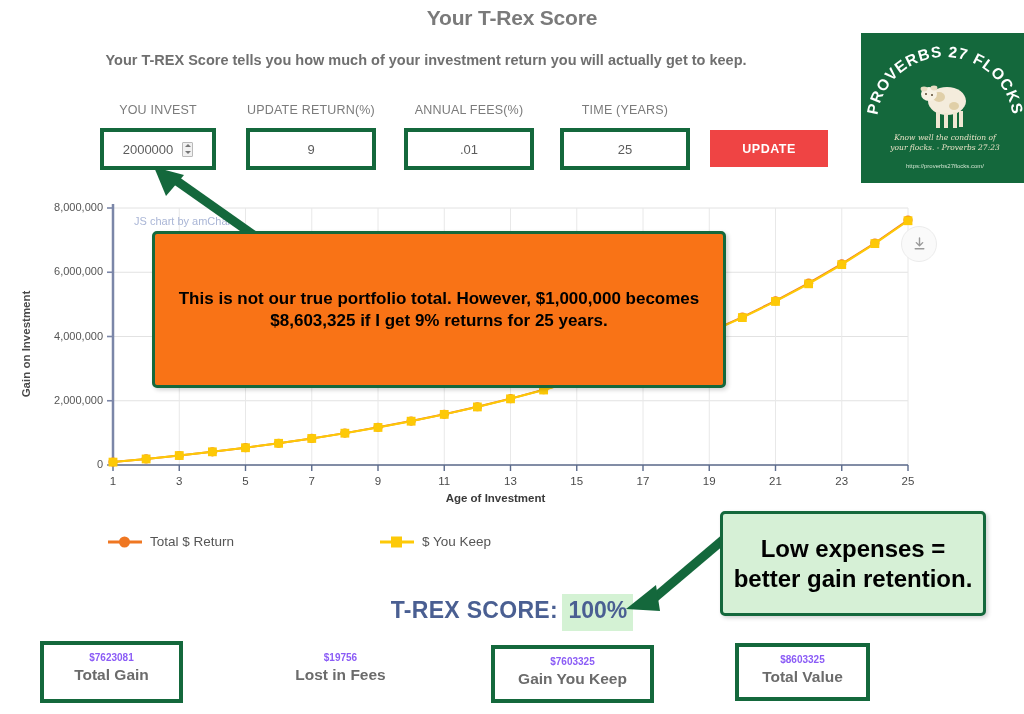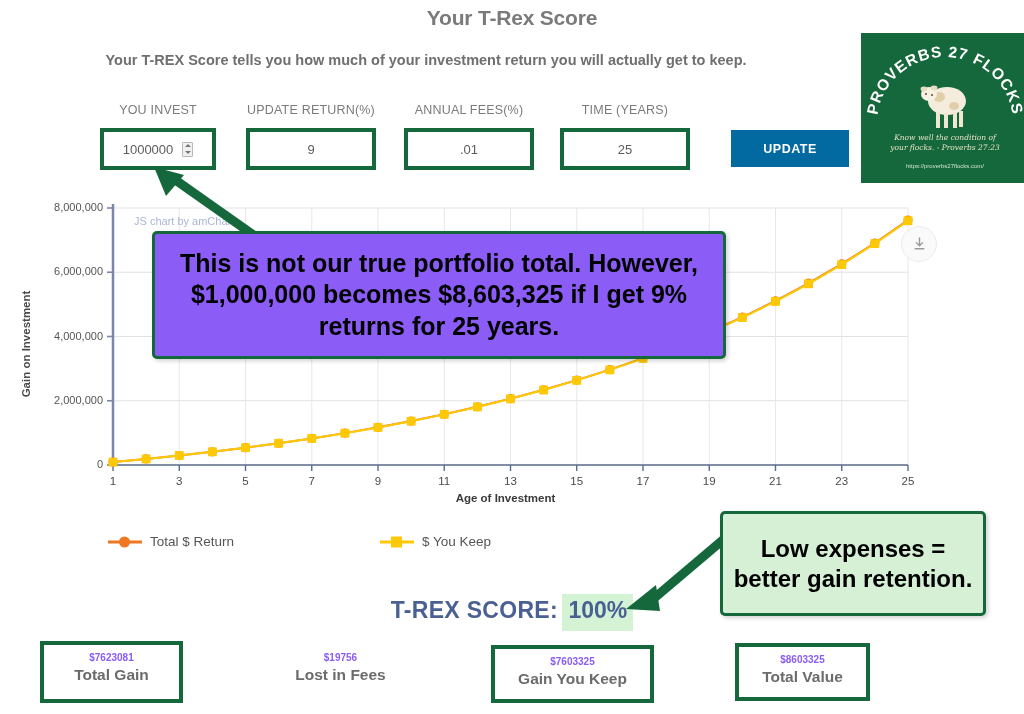--- a/index.html
+++ b/index.html
@@ -123,31 +123,30 @@
     border-left: 3px solid transparent;
     border-right: 3px solid transparent;
   }
   .spinner-icon i.up   { border-bottom: 3px solid #777; }
   .spinner-icon i.down { border-top: 3px solid #777; }
 
   #update-button {
     position: absolute;
     left: 710px; top: 130px;
     width: 118px; height: 37px;
-    background: #0369a1;
+    background: #ef4444;
     color: #ffffff;
     font-size: 12.5px;
     font-weight: bold;
     letter-spacing: 0.5px;
     display: flex;
     align-items: center;
     justify-content: center;
     border: none;
     cursor: pointer;
-    margin-left: 21px;
   }
 
   
   #chart-region {
     position: absolute;
     left: 0; top: 190px;
     width: 1024px; height: 330px;
   }
   #y-axis-title {
     position: absolute;
@@ -169,21 +168,21 @@
   }
   .x-tick-label {
     position: absolute;
     width: 30px;
     text-align: center;
     font-size: 11.5px;
     color: #4a4a4a;
   }
   #x-axis-title {
     position: absolute;
-    left: 13px; top: 302px;
+    left: 3px; top: 302px;
     width: 985px;
     text-align: center;
     font-size: 11.5px;
     font-weight: bold;
     color: #3a3a3a;
   }
   #amcharts-credit {
     position: absolute;
     left: 113px; top: 25px;
     font-size: 11px;
@@ -284,23 +283,23 @@
     display: flex;
     align-items: center;
     justify-content: center;
     text-align: center;
     font-weight: bold;
     color: #000000;
     box-shadow: 2px 2px 4px rgba(0,0,0,0.18);
   }
   #callout-portfolio {
     left: 152px; top: 231px;
-    width: 574px; height: 128px;
-    background: #8b5cf6;
-    font-size: 25px;
+    width: 574px; height: 157px;
+    background: #f97316;
+    font-size: 17px;
     line-height: 1.26;
     padding: 0 14px;
   }
   #callout-expenses {
     left: 720px; top: 511px;
     width: 266px; height: 105px;
     background: #d6f0d6;
     font-size: 24px;
     line-height: 1.22;
     padding: 0 10px;
@@ -341,21 +340,21 @@
   </svg>
   <div class="logo-script">
     <div>Know well the condition of</div>
     <div>your flocks.  - Proverbs 27:23</div>
   </div>
   <div class="logo-url">https://proverbs27flocks.com/</div>
 </div>
 
 <div class="field-label" style="left:100px; top:103px; width:116px;">YOU INVEST</div>
 <div class="field-box" style="left:100px; top:128px; width:116px; height:42px;">
-  <span class="field-value">1000000</span>
+  <span class="field-value">2000000</span>
   <span class="spinner-icon">
       <i class="up"></i>
       <i class="down"></i>
     </span>
 </div>
 
 <div class="field-label" style="left:236px; top:103px; width:150px;">UPDATE RETURN(%)</div>
 <div class="field-box" style="left:246px; top:128px; width:130px; height:42px;">
   <span class="field-value">9</span>
 </div>

